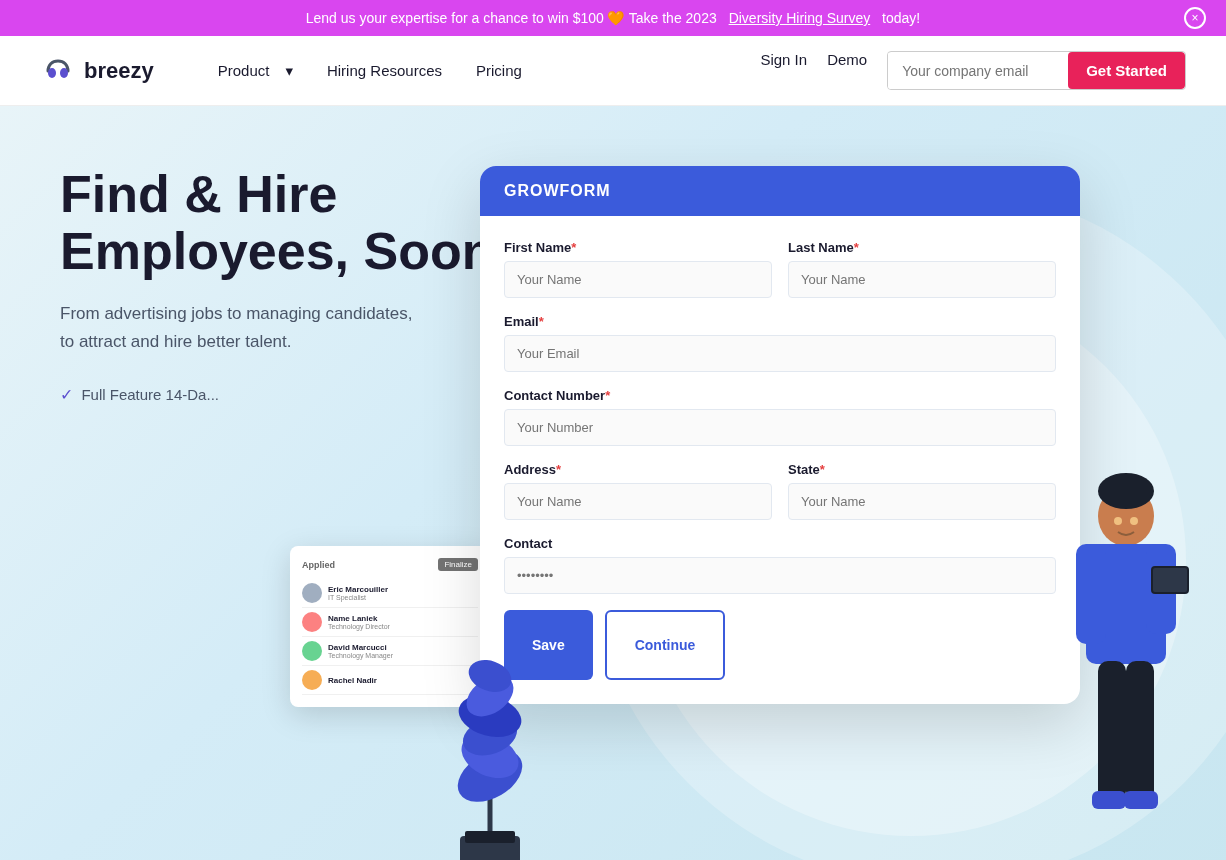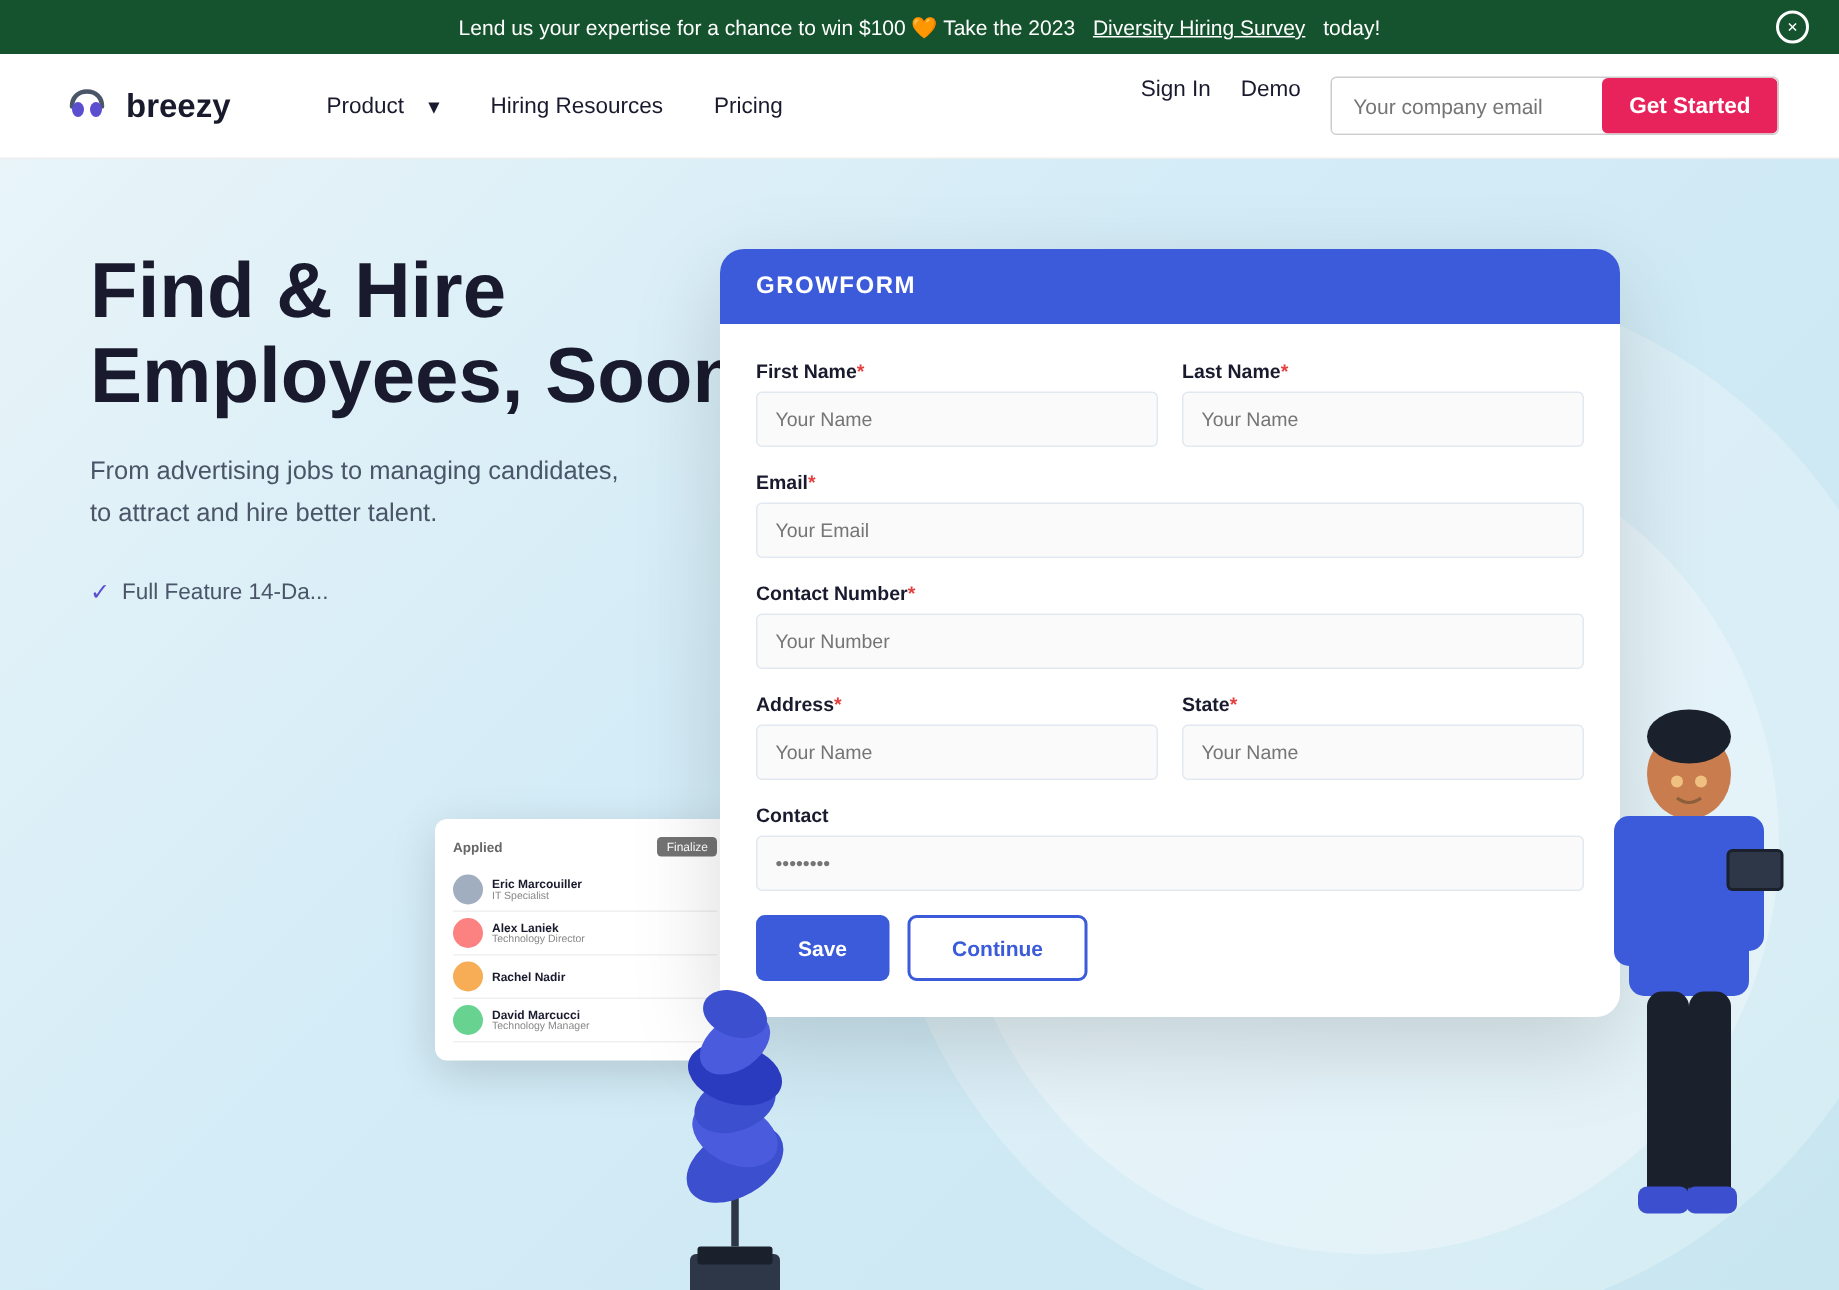--- a/index.html
+++ b/index.html
@@ -1,20 +1,20 @@
 <!DOCTYPE html>
 <html><head>
   <meta charset="utf-8">
   <style>
     * { margin: 0; padding: 0; box-sizing: border-box; }
     body { font-family: -apple-system, BlinkMacSystemFont, 'Segoe UI', sans-serif; width: 1226px; min-height: 860px; overflow-x: hidden; }
 
     
     .banner {
-      background: #14532d;
+      background: #d946ef;
       color: white;
       text-align: center;
       padding: 10px 40px;
       font-size: 14px;
       position: relative;
       display: flex;
       align-items: center;
       justify-content: center;
       gap: 4px;
     }
@@ -238,21 +238,21 @@
       padding: 12px 28px;
       border-radius: 6px;
       font-size: 14px;
       font-weight: 600;
       cursor: pointer;
     }
     .btn-continue {
       background: white;
       color: #3b5bdb;
       border: 2px solid #3b5bdb;
-      padding: 12px 28px;
+      padding: 25px 28px;
       border-radius: 6px;
       font-size: 14px;
       font-weight: 600;
       cursor: pointer;
     }
 
     
     .app-screenshot {
       position: absolute;
       left: 290px;
@@ -449,36 +449,36 @@
     <div class="app-screen-row">
       <div class="app-avatar" style="background:#a0aec0;"></div>
       <div>
         <div class="app-name">Eric Marcouiller</div>
         <div class="app-role">IT Specialist</div>
       </div>
     </div>
     <div class="app-screen-row">
       <div class="app-avatar" style="background:#fc8181;"></div>
       <div>
-        <div class="app-name">Alex Laniek</div>
+        <div class="app-name">Name Laniek</div>
         <div class="app-role">Technology Director</div>
+      </div>
+    </div>
+    <div class="app-screen-row">
+      <div class="app-avatar" style="background:#68d391;"></div>
+      <div>
+        <div class="app-name">David Marcucci</div>
+        <div class="app-role">Technology Manager</div>
       </div>
     </div>
     <div class="app-screen-row">
       <div class="app-avatar" style="background:#f6ad55;"></div>
       <div>
         <div class="app-name">Rachel Nadir</div>
         <div class="app-role"></div>
-      </div>
-    </div>
-    <div class="app-screen-row">
-      <div class="app-avatar" style="background:#68d391;"></div>
-      <div>
-        <div class="app-name">David Marcucci</div>
-        <div class="app-role">Technology Manager</div>
       </div>
     </div>
   </div>
 
   <svg class="plant" viewBox="0 0 180 280" fill="none">
     <rect x="60" y="220" width="60" height="60" rx="4" fill="#2d3748"></rect>
     <rect x="65" y="215" width="50" height="12" rx="2" fill="#1a202c"></rect>
     <line x1="90" y1="215" x2="90" y2="100" stroke="#2d3748" stroke-width="5"></line>
 
     <ellipse cx="90" cy="160" rx="35" ry="22" fill="#3b4fcf" transform="rotate(-30 90 160)"></ellipse>

